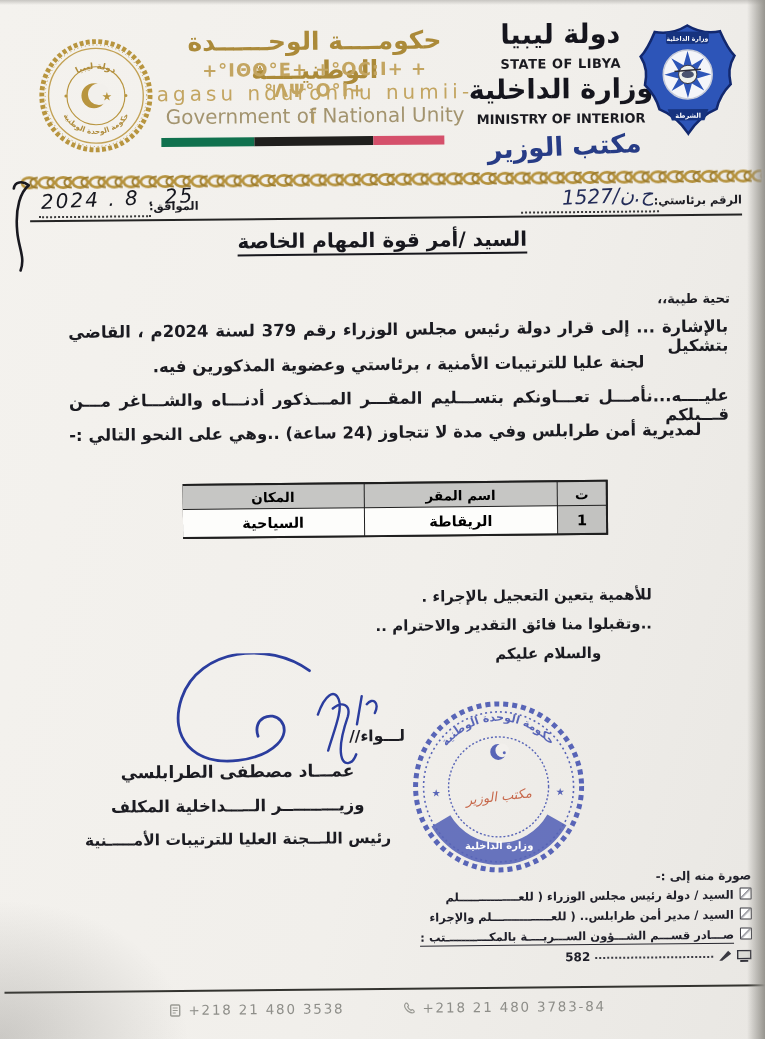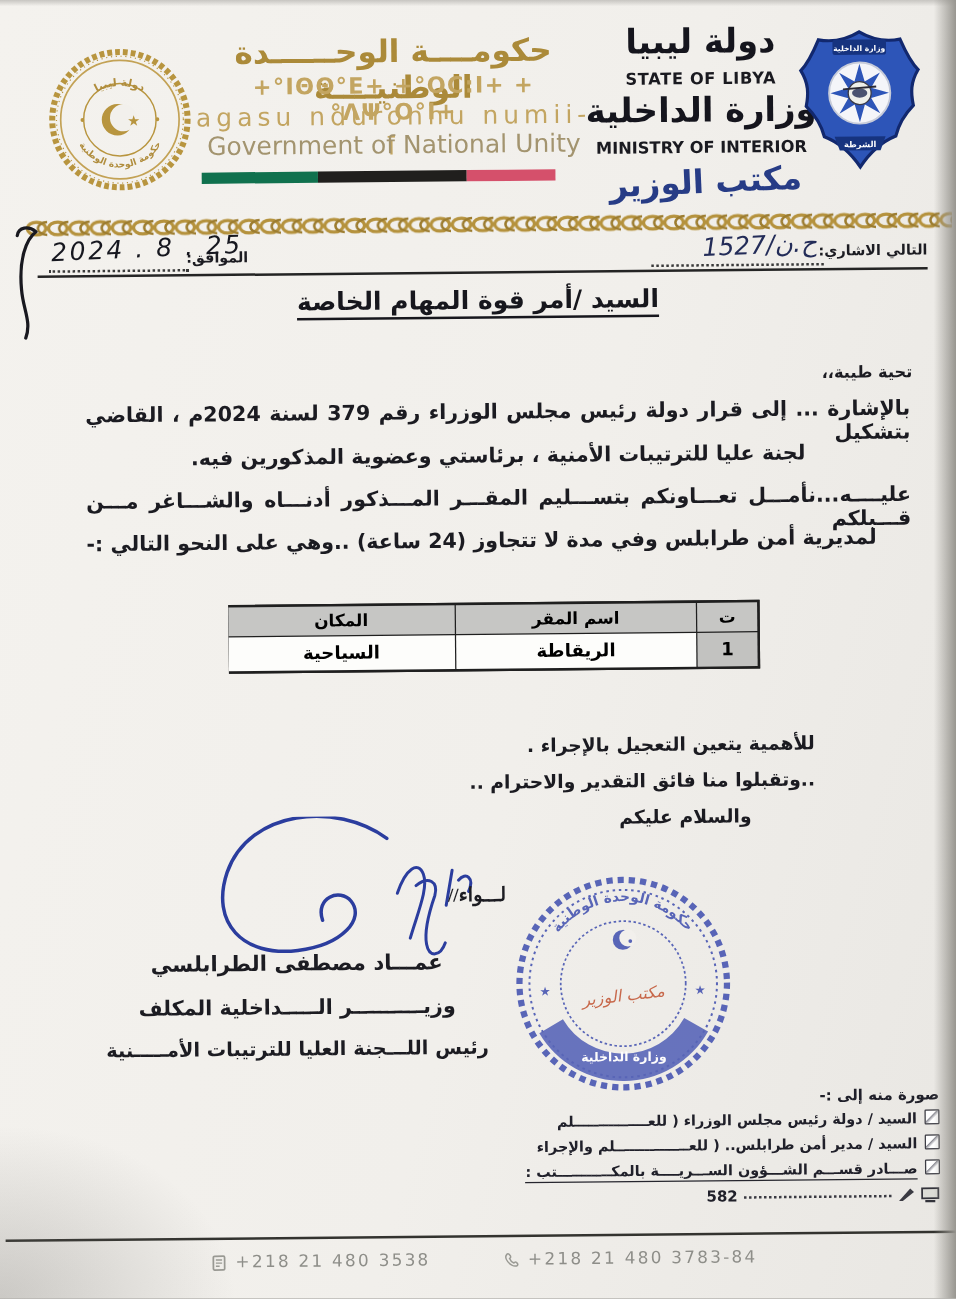--- a/index.html
+++ b/index.html
@@ -54,21 +54,21 @@
   .hq-table div{background:#fdfdfb;display:flex;align-items:center;justify-content:center;
     font-weight:bold;direction:rtl;}
   .hq-table .h{background:#c6c6c4;height:23px;font-size:13.5px;}
   .hq-table .c{height:27px;font-size:14.5px;}
   .hq-table .num{background:#c2c2c0;}
   
   .closing{left:413px;top:583px;width:238px;font-size:15px;color:#1b1b21;}
   .closing .cl{text-align:right;line-height:29px;white-space:nowrap;}
   .closing .cl3{text-align:center;padding-left:30px;}
   
-  .rank{left:323px;top:707px;width:80px;font-size:15.5px;font-family:Liberation Serif, serif;}
+  .rank{left:323px;top:727px;width:80px;font-size:15.5px;}
   .sig-name{left:55px;top:760px;width:360px;font-size:17px;}
   .sig-t1{left:55px;top:795px;width:360px;font-size:16.5px;}
   .sig-t2{left:55px;top:829px;width:360px;font-size:15.5px;}
   
   .dist{right:17px;top:872px;width:340px;font-size:11.5px;text-align:right;color:#20202a;}
   .dist .ttl{margin-bottom:5px;font-size:12px;}
   .dist .it{margin-bottom:6px;white-space:nowrap;}
   .doc-icon{display:inline-block;width:10px;height:10px;border:1.6px solid #3c3c44;border-radius:1px;
     margin-left:6px;vertical-align:-1px;background:linear-gradient(135deg,#fff 40%,#8d8d95 45%,#fff 62%);}
   .uline{border-bottom:1.6px solid #26262e;padding-bottom:1px;}
@@ -140,21 +140,21 @@
     <svg class="abs" style="left:24px;top:172px" width="741" height="15" viewBox="0 0 741 15">
       <defs>
         <pattern id="chain" width="17" height="15" patternUnits="userSpaceOnUse">
           <ellipse cx="8.5" cy="7.5" rx="7.4" ry="5.1" fill="none" stroke="#b5923d" stroke-width="2.6"></ellipse>
           <ellipse cx="17" cy="7.5" rx="7.4" ry="5.1" fill="none" stroke="#9c7c2f" stroke-width="2"></ellipse>
         </pattern>
       </defs>
       <rect width="741" height="15" fill="url(#chain)"></rect>
     </svg>
 
-    <div class="abs ar ref-label">التالي الاشاري:</div>
+    <div class="abs ar ref-label">الرقم برئاستي:</div>
     <div class="abs ref-dots"></div>
     <div class="abs hand ref-hand">1527/ح.ن</div>
     <div class="abs ar date-label">الموافق:</div>
     <div class="abs date-dots"></div>
     <div class="abs hand date-hand">2024 . 8 . 25</div>
     <div class="abs ref-rule"></div>
 
     <svg class="abs" style="left:2px;top:176px" width="44" height="96" viewBox="0 0 44 96">
       <path d="M30 6 C24 1,16 2,15 9 M30 6 C22 12,16 28,18 52 C19 68,26 78,21 91" fill="none" stroke="#191920" stroke-width="2.6" stroke-linecap="round"></path>
     </svg>

